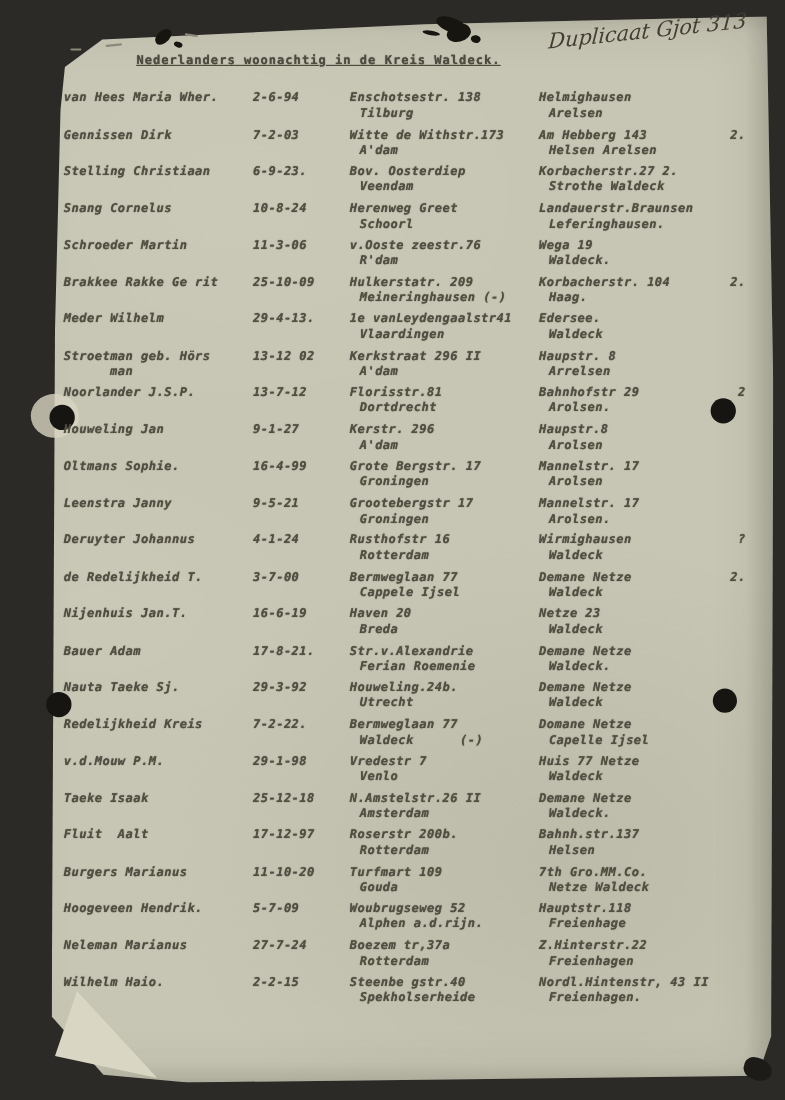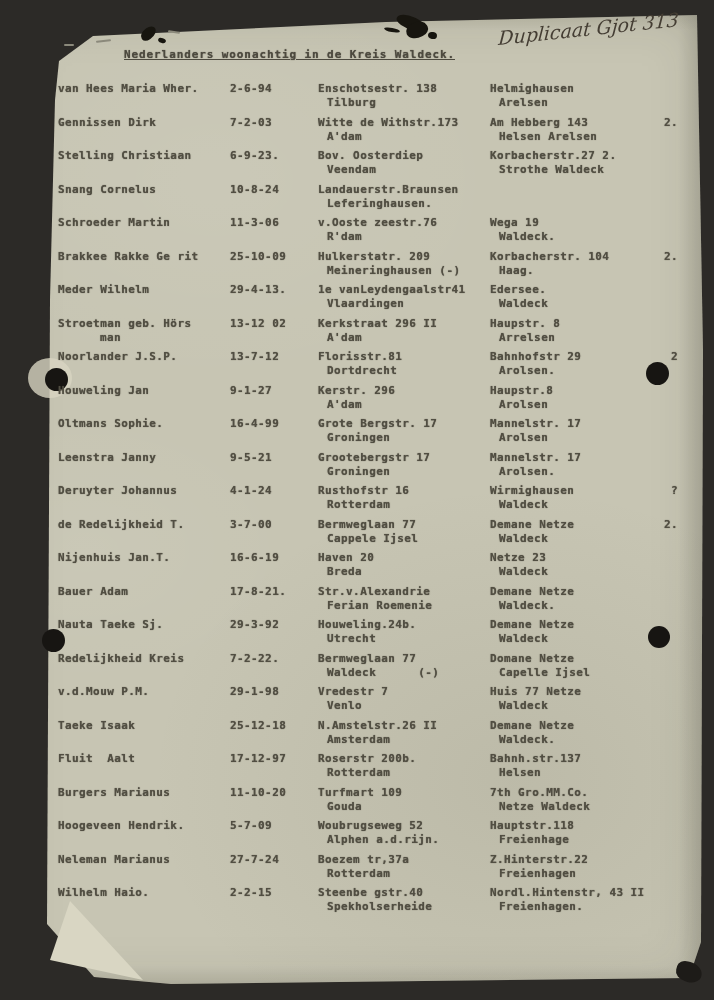--- a/index.html
+++ b/index.html
@@ -60,21 +60,21 @@
   #title{
     position:absolute;left:124px;top:48px;
     font-size:11px;font-weight:bold;letter-spacing:0.9px;color:#4d4a3f;
     text-shadow:0 0 1px rgba(70,66,56,.9);white-space:pre;text-decoration:underline;
   }
   #records{
     position:absolute;left:58px;top:82px;width:622px;
     font-size:11px;font-weight:bold;color:#514e42;
     text-shadow:0 0 1px rgba(72,68,58,.85);
   }
-  .row{display:grid;grid-template-columns:172px 88px 172px 155px 1fr;height:33.5px;}
+  .row{display:grid;grid-template-columns:172px 88px 172px 155px 1fr;height:33.5px;font-style:italic;}
   .cell{overflow:visible;}
   .l1,.l2{white-space:pre;line-height:14px;letter-spacing:.4px;height:14px;}
   .nl .l2,.de .l2{padding-left:9px;}
   .name .l2{padding-left:42px;}
   .note .l1{text-align:right;padding-right:2px;}
 </style>
 </head>
 <body>
 
 <div id="stage">
@@ -169,20 +169,24 @@
   </div>
 
   <div class="row">
     <div class="cell name">
           <div class="l1">Snang Cornelus</div>
           <div class="l2"></div>
         </div>
     <div class="cell date">
           <div class="l1">10-8-24</div>
         </div>
+    <div class="cell nl">
+          <div class="l1">Herenweg Greet</div>
+          <div class="l2">Schoorl</div>
+        </div>
     <div class="cell de">
           <div class="l1">Landauerstr.Braunsen</div>
           <div class="l2">Leferinghausen.</div>
         </div>
     <div class="cell note">
           <div class="l1"></div>
         </div>
   </div>
 
   <div class="row">

